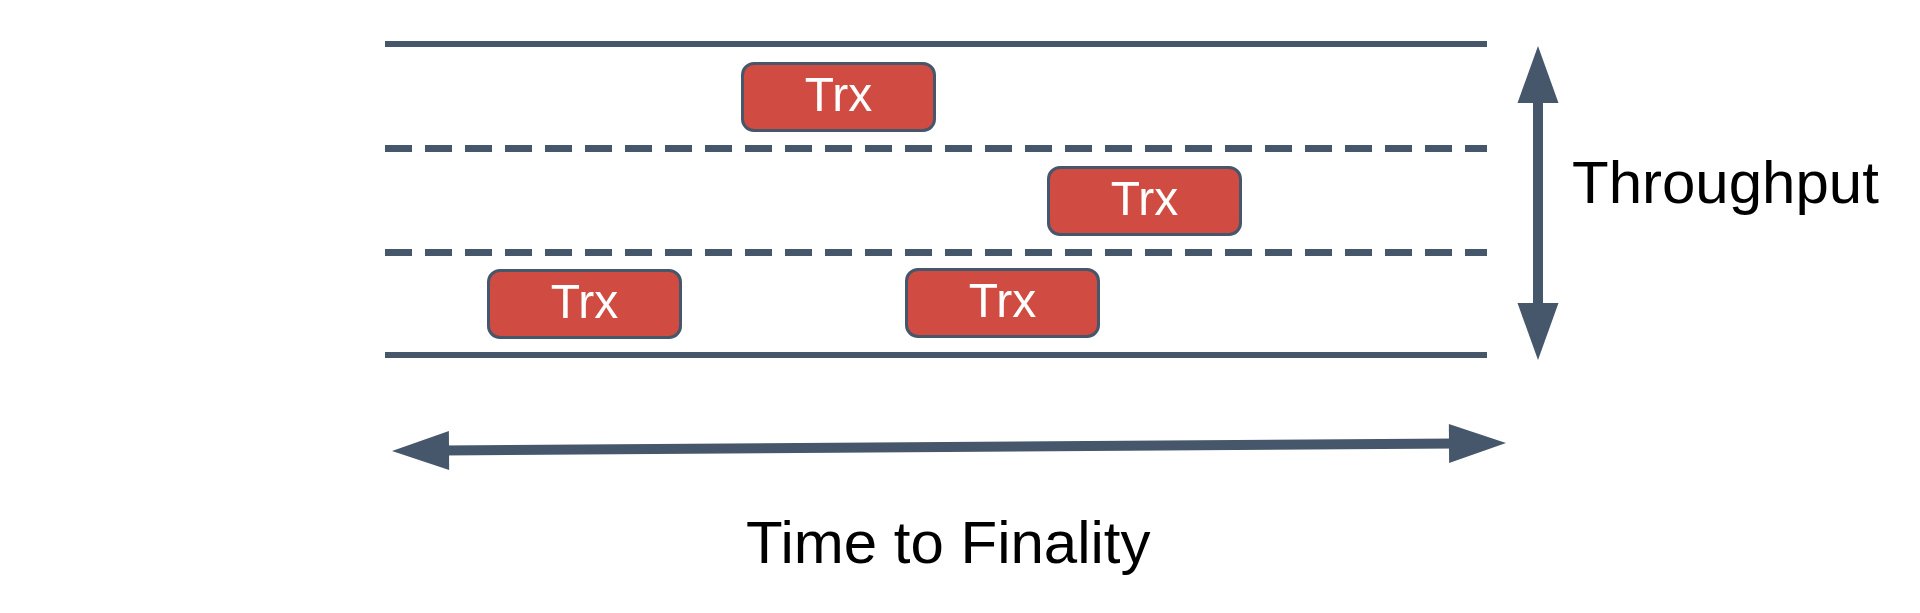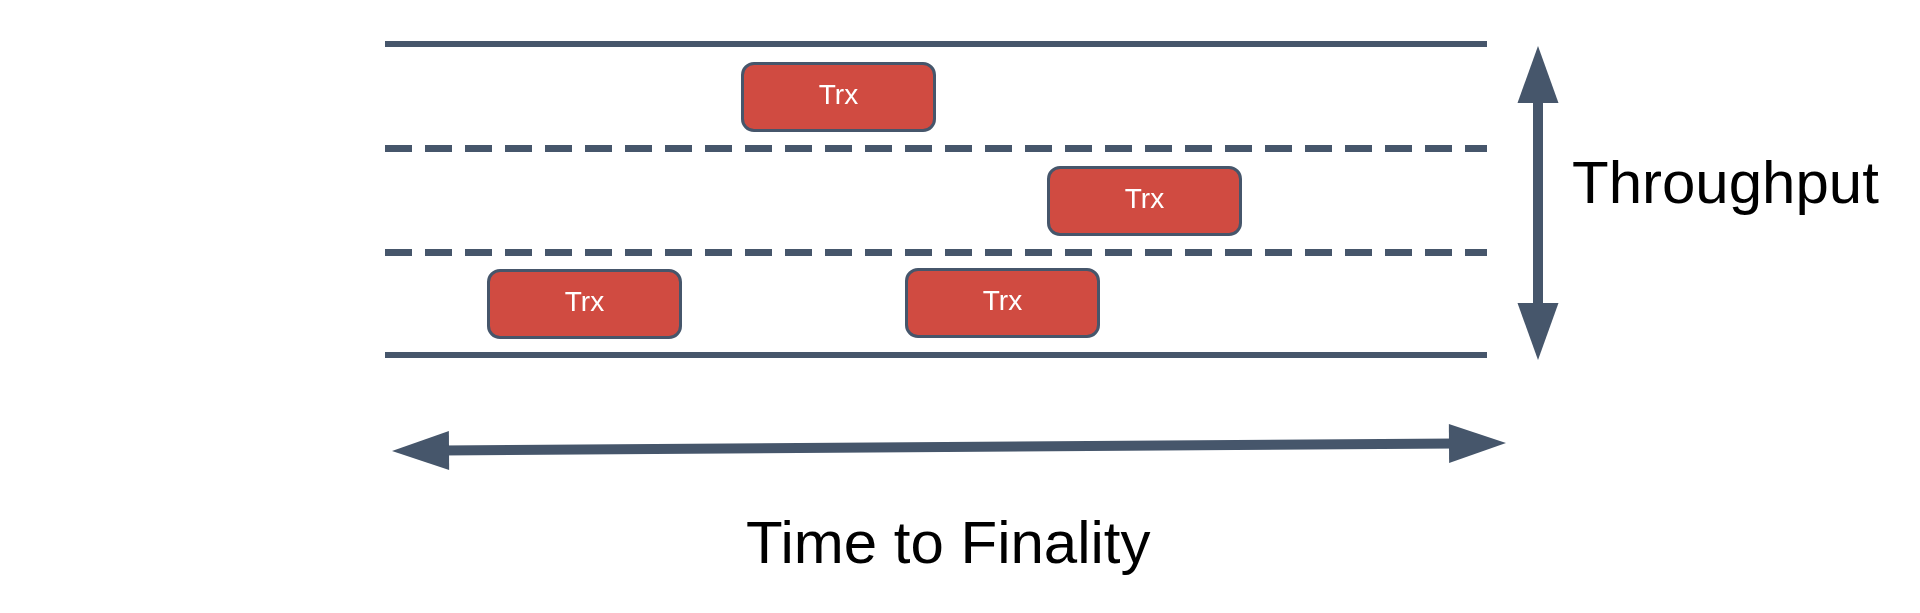--- a/index.html
+++ b/index.html
@@ -46,21 +46,21 @@
     box-sizing: border-box;
     background: #D04B41;
     border: 3px solid #46566B;
     border-radius: 13px;
     display: flex;
     align-items: center;
     justify-content: center;
   }
   .trx-box .trx-label {
     color: #ffffff;
-    font-size: 28px;
+    font-size: 48px;
     line-height: 1;
     padding-bottom: 4px;
   }
   .trx-box.b1 { left: 741px; top: 62px;  }
   .trx-box.b2 { left: 1047px; top: 166px; }
   .trx-box.b3 { left: 487px; top: 269px; }
   .trx-box.b4 { left: 905px; top: 268px; }
   
   .v-arrow {
     position: absolute;

